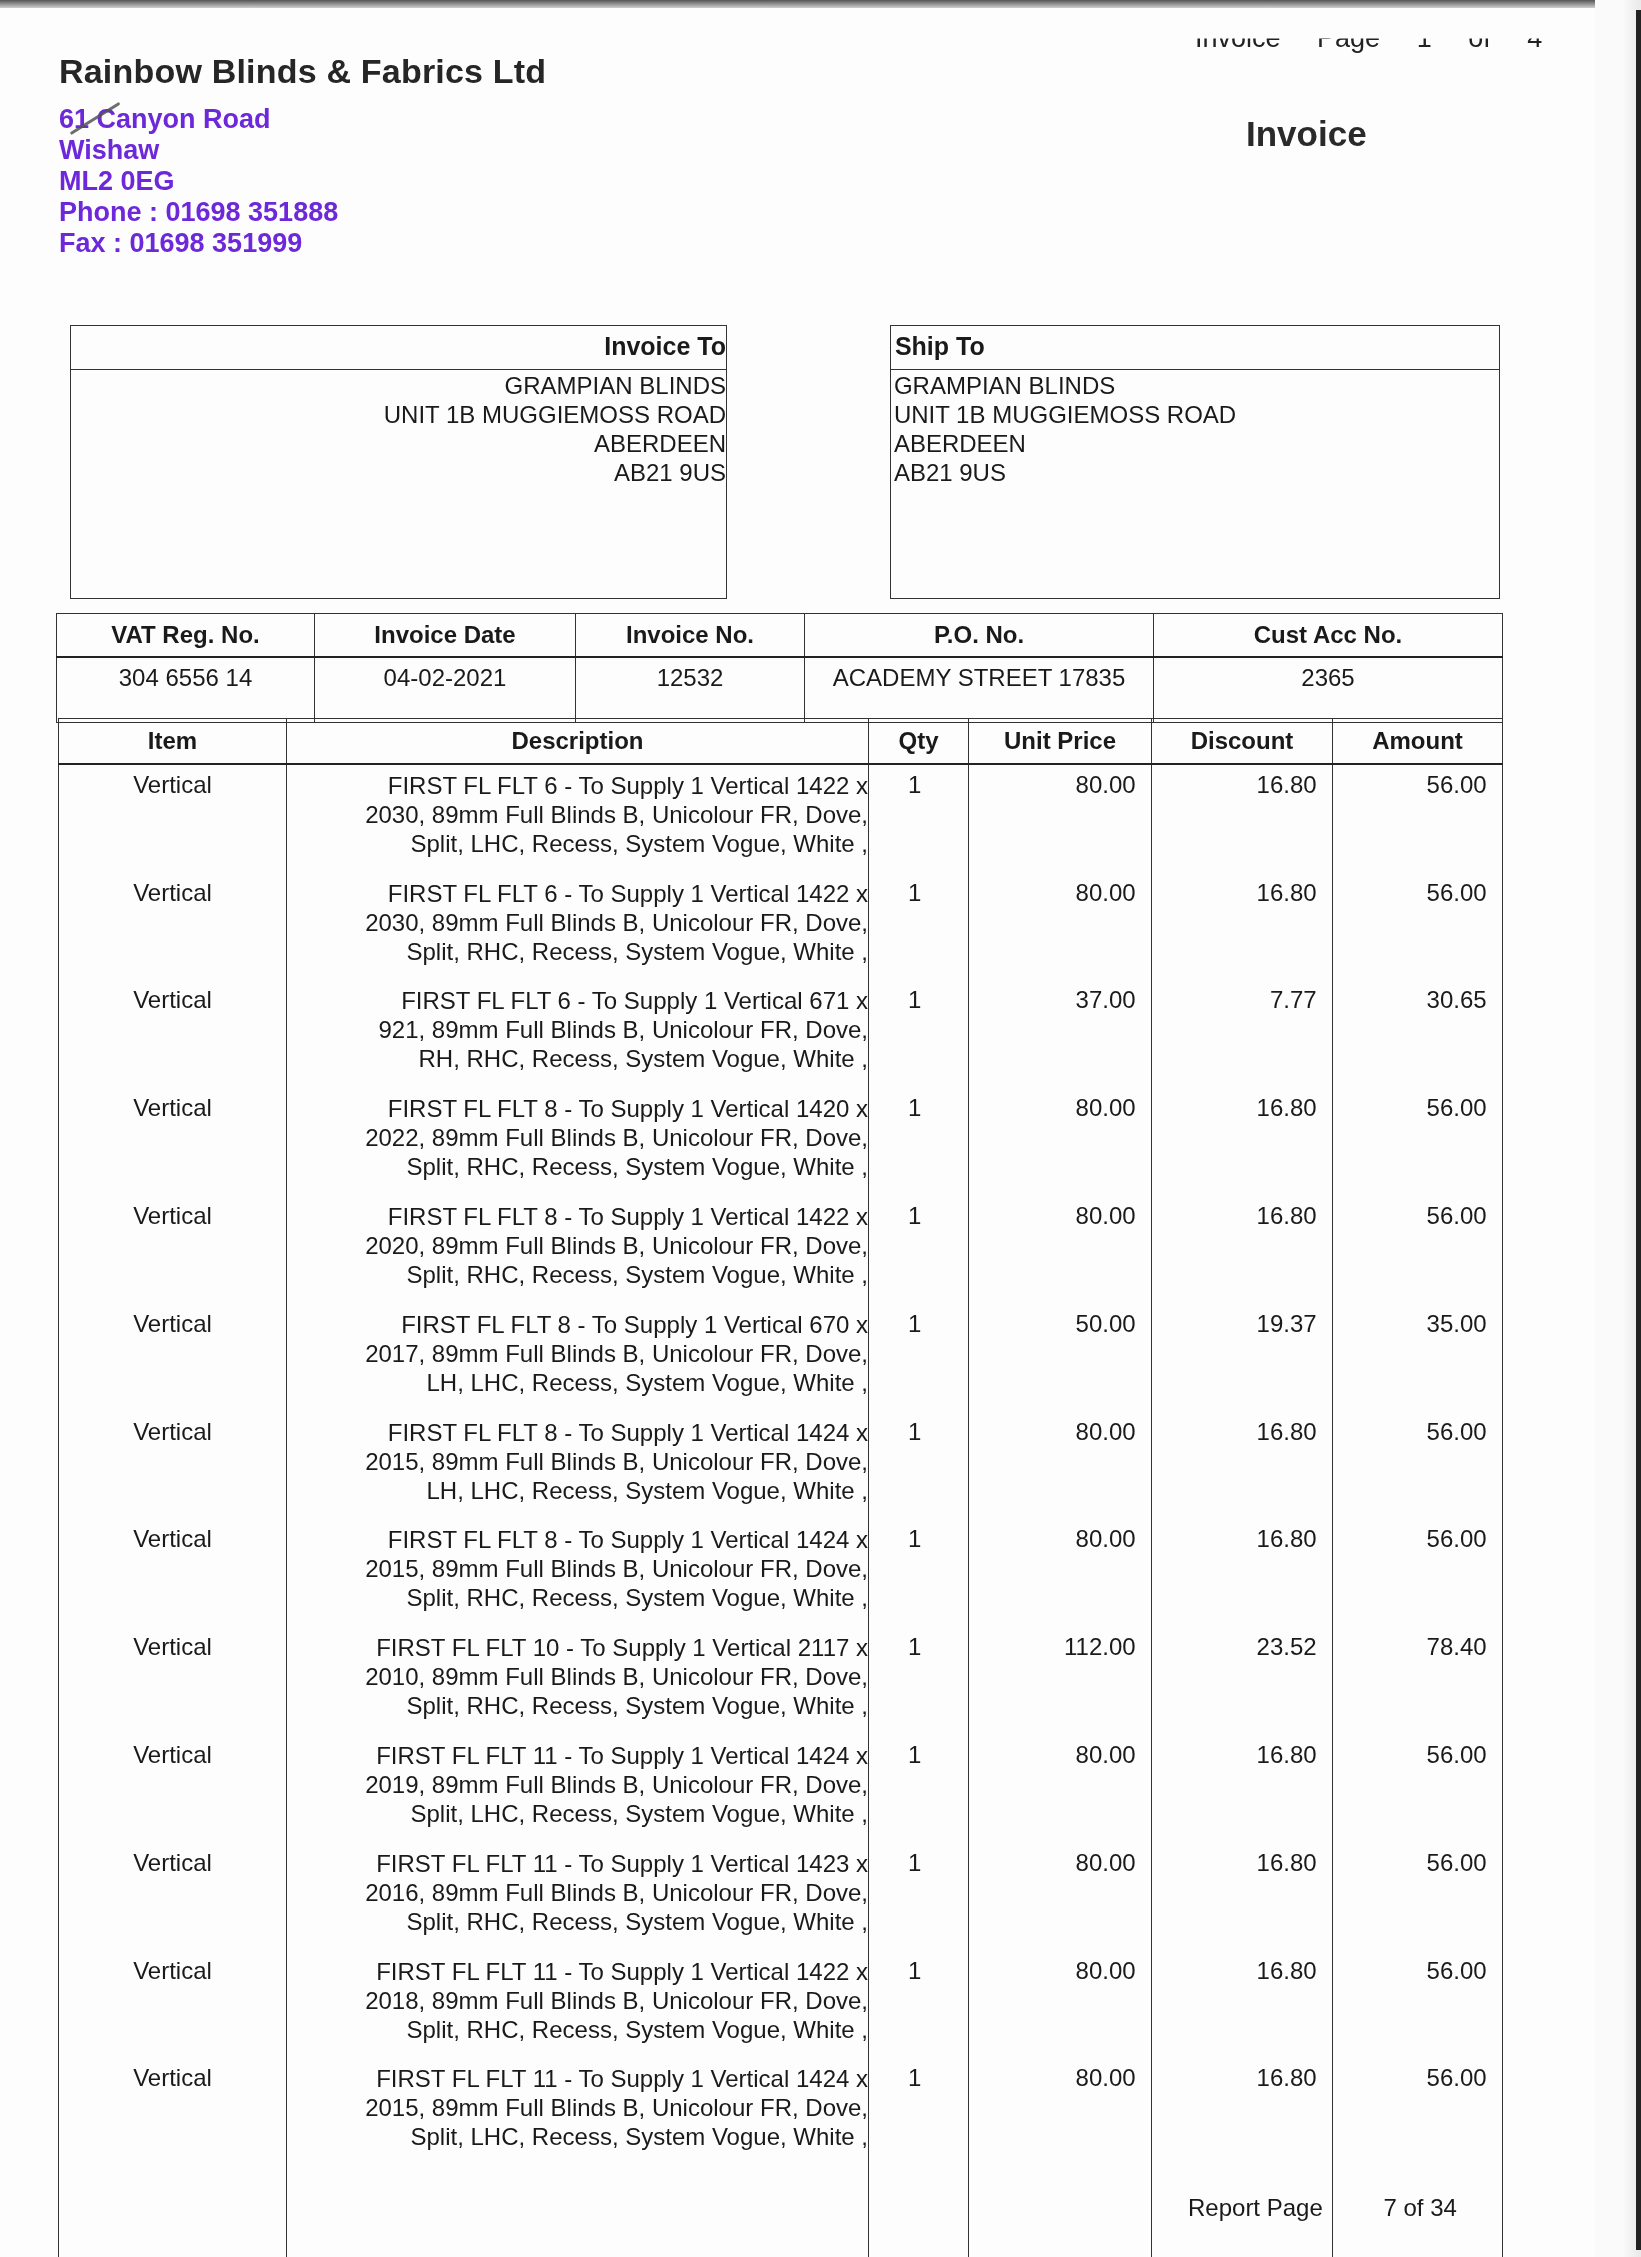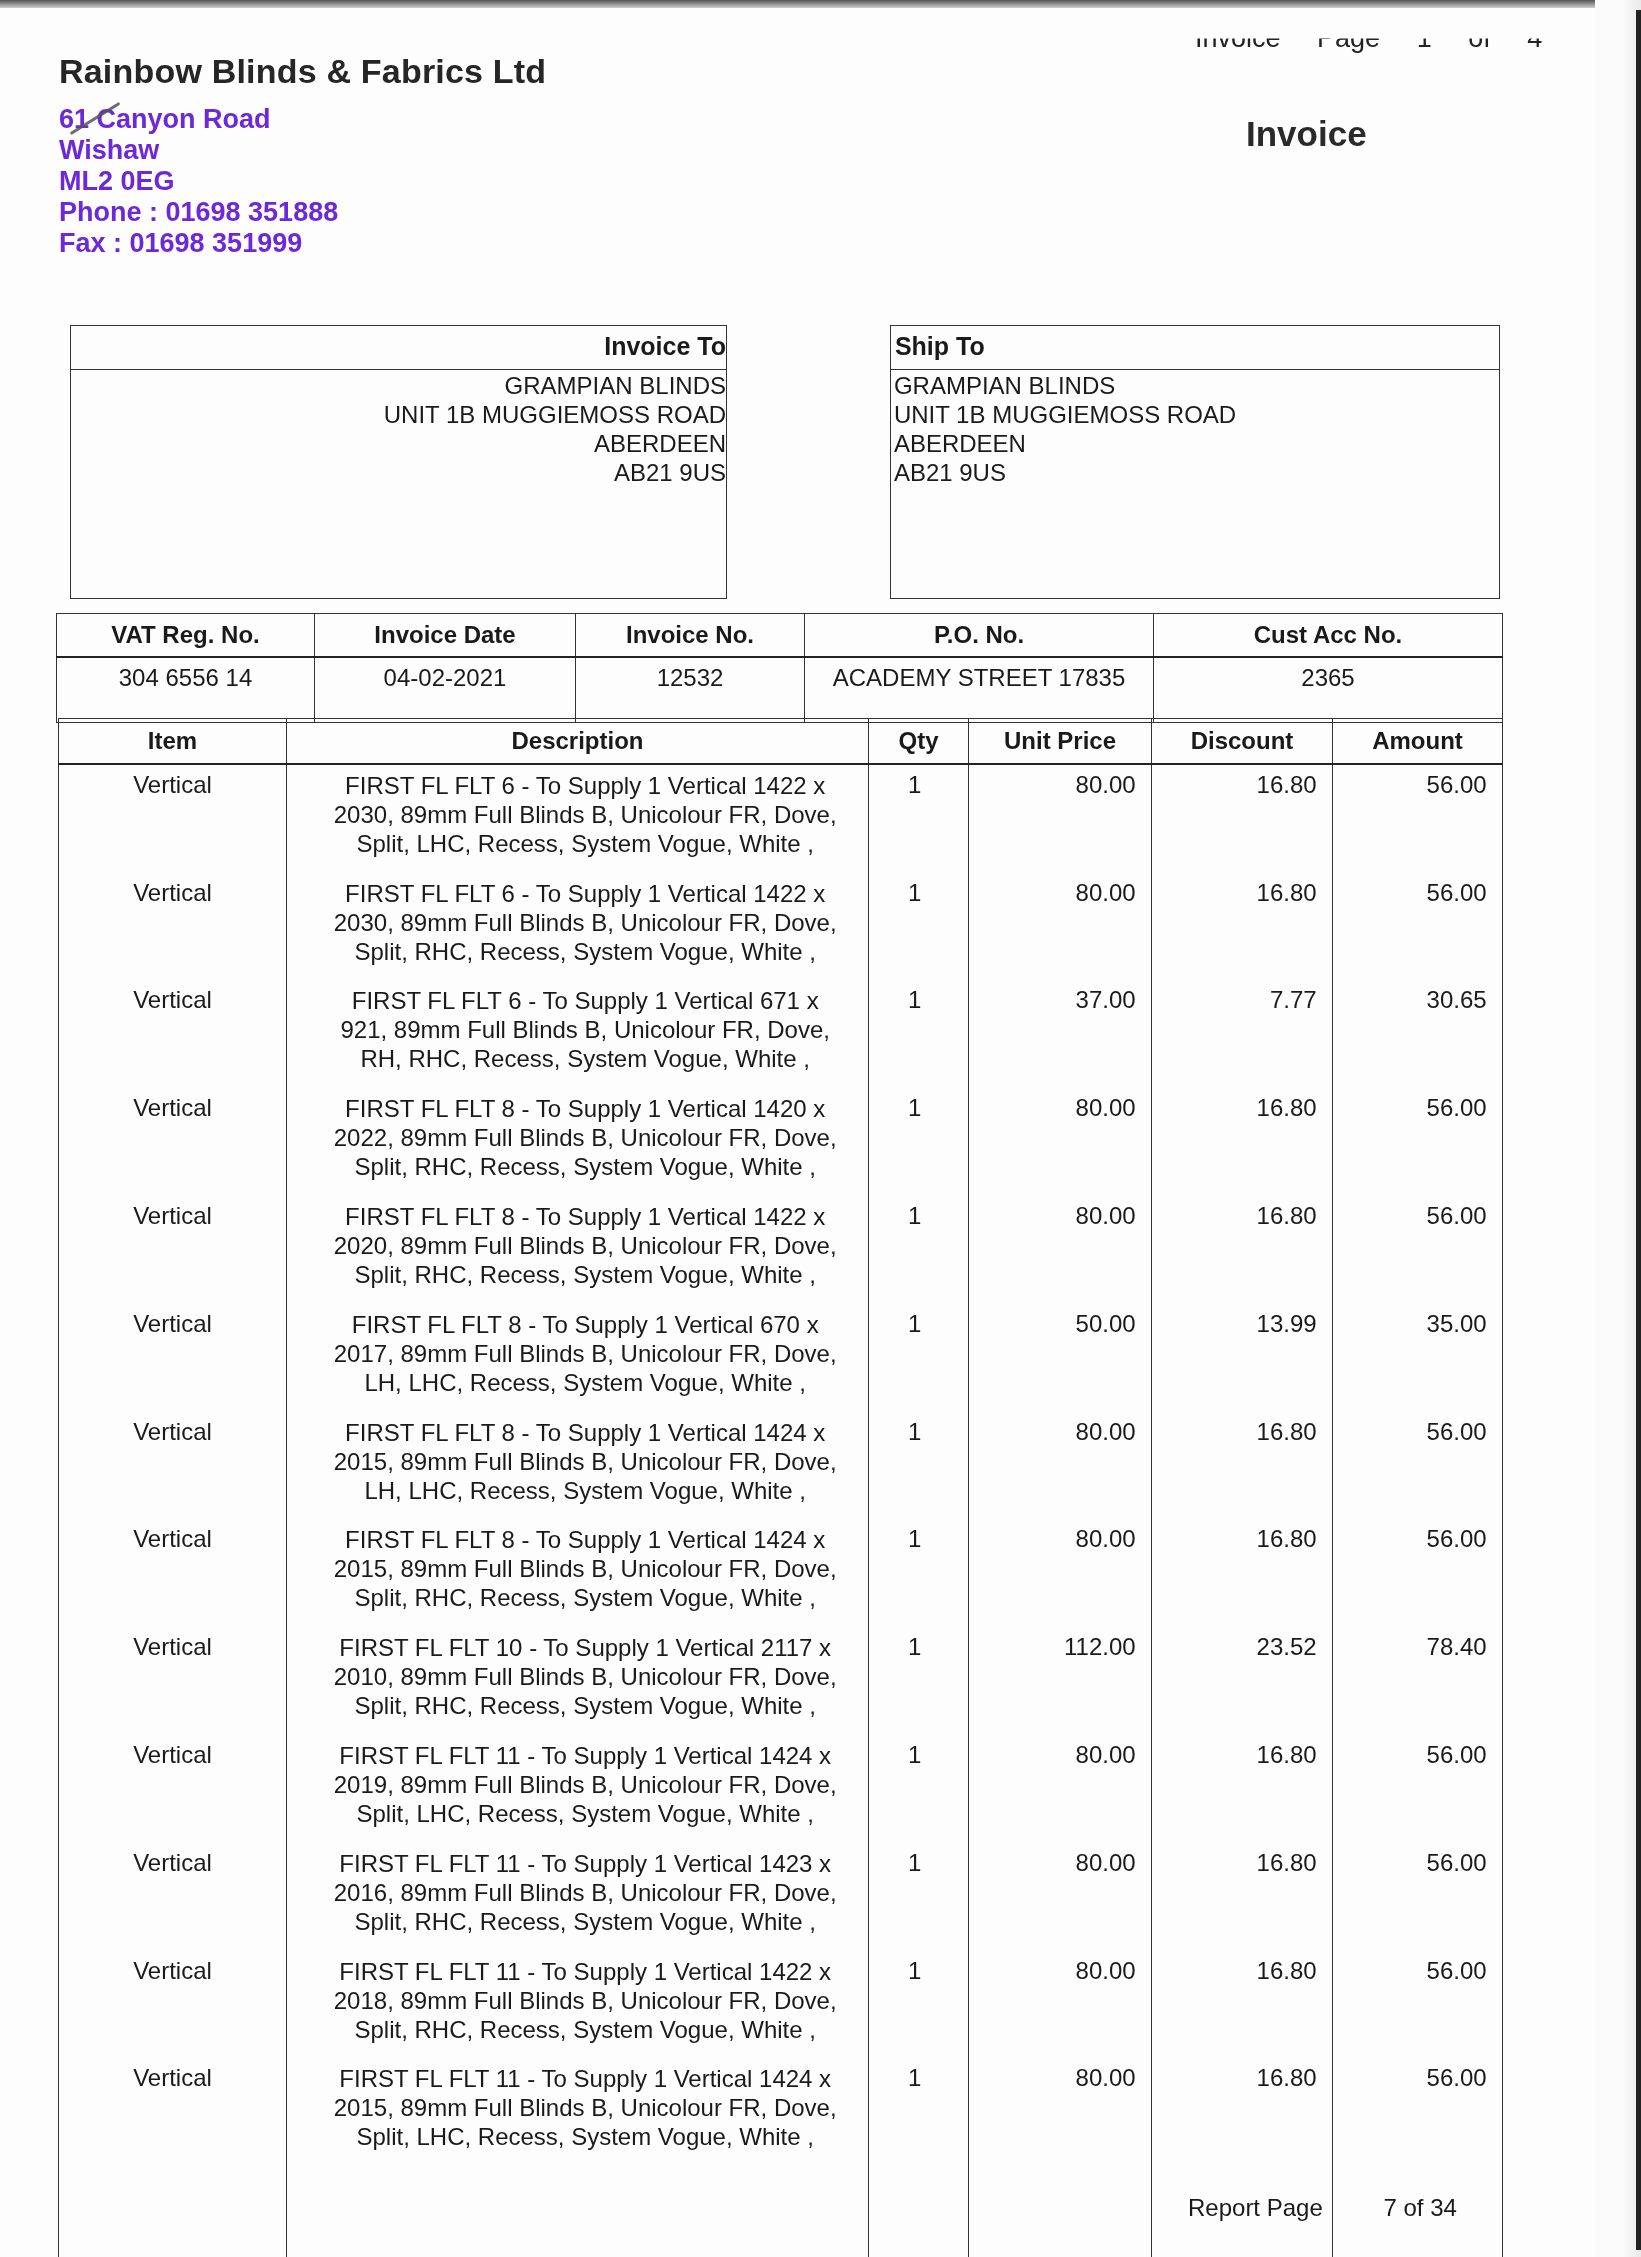--- a/index.html
+++ b/index.html
@@ -33,21 +33,21 @@
     .meta-table th { font-size: 24px; font-weight: bold; height: 42px; padding: 0; }
     .meta-table td { font-size: 24px; height: 42px; padding: 16px; vertical-align: top; padding-top: 5.8px; }
     .meta-table tr.head-row th { border-bottom: 2.9px solid #222; }
 
     .items-table { position: absolute; left: 58px; top: 718px; width: 1444px; }
     .items-table th { font-size: 24px; font-weight: bold; height: 44px; border: 1.9px solid #333; border-bottom: 2.9px solid #222; padding: 0; }
     .items-table td { border-left: 1.9px solid #333; border-right: 1.9px solid #333; font-size: 24px; vertical-align: top; padding: 0; }
     .items-table tbody tr.item-row td { height: 102px; }
     .items-table tbody tr.filler-row td { height: 110px; border-bottom: 1.9px solid #333; }
     .c-item { text-align: center; padding-top: 5.8px !important; }
-    .c-desc { text-align: center; padding: 5.8px 0 0 15.4px !important; line-height: 29px; margin-top: 44px; }
+    .c-desc { text-align: right; padding: 5.8px 0 0 15.4px !important; line-height: 29px; margin-top: 44px; }
     .c-qty { text-align: left; padding: 5.8px 0 0 39px !important; }
     .c-num { text-align: right; padding: 5.8px 15.4px 0 0 !important; }
     .items-table td span { display: block; }
 
     .report-page { left: 1188px; top: 2194px; font-size: 24px; white-space: nowrap; }
     .report-page span:first-child { margin-right: 54px; }
   </style>
 </head>
 <body>
 
@@ -200,21 +200,21 @@
       </tr>
       <tr class="item-row">
         <td class="c-item">Vertical</td>
         <td class="c-desc">
           <span>FIRST FL FLT 8 -  To Supply 1 Vertical  670 x</span>
           <span>2017, 89mm Full Blinds B, Unicolour FR, Dove,</span>
           <span>LH, LHC, Recess, System Vogue, White ,</span>
         </td>
         <td class="c-qty">1</td>
         <td class="c-num">50.00</td>
-        <td class="c-num">13.99</td>
+        <td class="c-num">19.37</td>
         <td class="c-num">35.00</td>
       </tr>
       <tr class="item-row">
         <td class="c-item">Vertical</td>
         <td class="c-desc">
           <span>FIRST FL FLT 8 -  To Supply 1 Vertical  1424 x</span>
           <span>2015, 89mm Full Blinds B, Unicolour FR, Dove,</span>
           <span>LH, LHC, Recess, System Vogue, White ,</span>
         </td>
         <td class="c-qty">1</td>

